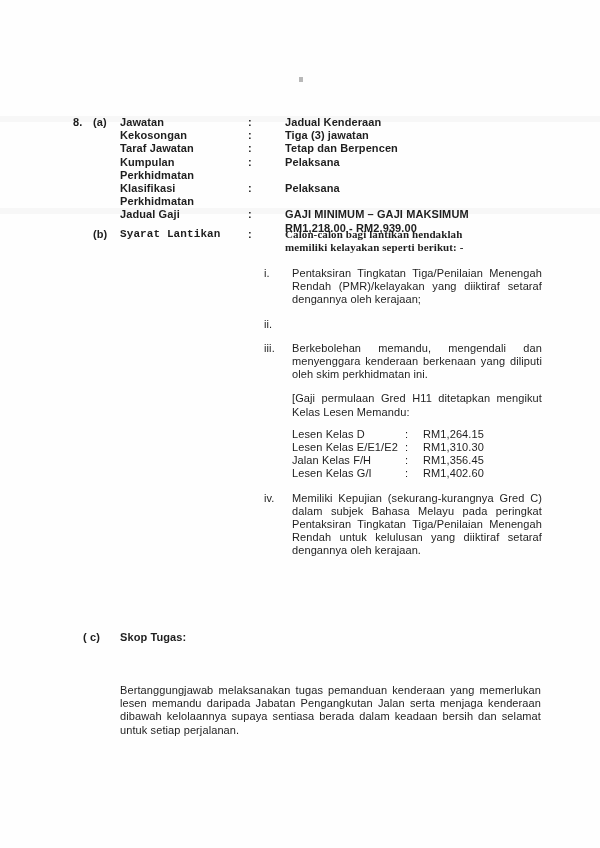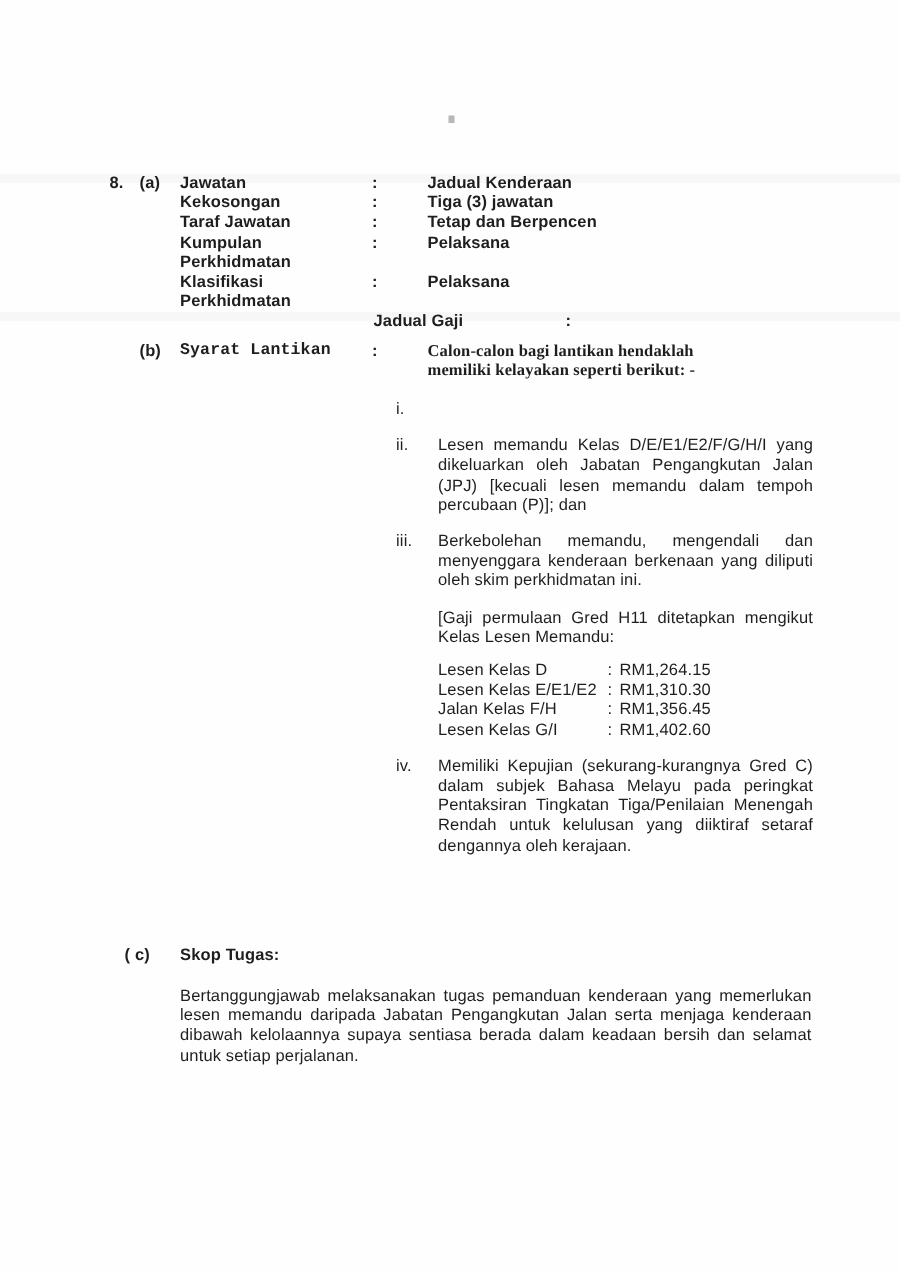--- a/index.html
+++ b/index.html
@@ -46,26 +46,26 @@
   .item { display: flex; margin-bottom: 11px; }
   .item-num { width: 28px; flex: none; }
   .item-text { flex: 1; text-align: justify; }
 
   .salary-note { margin: 4px 0 11px 28px; }
   .salary-intro { text-align: justify; }
   .sal-table { margin-top: 9px; }
   .sal-row { display: flex; justify-content: center; }
   .sal-label { width: 113px; flex: none; }
   .sal-colon { width: 8px; flex: none; }
-  .sal-amount { flex: 1; }
+  .sal-amount { flex: 1; margin-left: 10px; }
 
   
   .block-c-head { position: absolute; left: 83px; top: 631px; width: 450px; display: flex; }
   .c-paren { width: 37px; flex: none; }
-  .block-c-body { position: absolute; left: 120px; top: 658px; width: 421px; text-align: justify; }
+  .block-c-body { position: absolute; left: 120px; top: 684px; width: 421px; text-align: justify; }
 </style>
 </head>
 <body>
 
 <div class="page">
 
   <div class="streak s1"></div>
   <div class="streak s2"></div>
   <div class="artifact-dot"></div>
 
@@ -95,41 +95,45 @@
         <span class="kv-value">Pelaksana</span>
       </div>
       <div class="kv-row">
         <span class="kv-label">Klasifikasi Perkhidmatan</span>
         <span class="kv-colon">:</span>
         <span class="kv-value">Pelaksana</span>
       </div>
       <div class="kv-row">
         <span class="kv-label">Jadual Gaji</span>
         <span class="kv-colon">:</span>
+        <span class="kv-value">
+          <div>GAJI MINIMUM – GAJI MAKSIMUM</div>
+          <div>RM1,218.00 -  RM2,939.00</div>
+        </span>
       </div>
 
     </div>
   </div>
 
   <div class="block-b-head txt b">
     <span class="paren">(b)</span>
     <span class="b-title">Syarat Lantikan</span>
     <span class="b-colon">:</span>
     <div class="b-intro">Calon-calon bagi lantikan hendaklah memiliki kelayakan seperti berikut: -</div>
   </div>
 
   <div class="block-b-items txt">
 
     <div class="item">
       <span class="item-num">i.</span>
+      <div class="item-text">Pentaksiran Tingkatan Tiga/Penilaian Menengah Rendah (PMR)/kelayakan yang diiktiraf setaraf dengannya oleh kerajaan;</div>
     </div>
 
     <div class="item">
       <span class="item-num">ii.</span>
-      <div class="item-text">Lesen memandu Kelas D/E/E1/E2/F/G/H/I yang dikeluarkan oleh Jabatan Pengangkutan Jalan (JPJ) [kecuali lesen memandu dalam tempoh percubaan (P)]; dan</div>
     </div>
 
     <div class="item">
       <span class="item-num">iii.</span>
       <div class="item-text">Berkebolehan memandu, mengendali dan menyenggara kenderaan berkenaan yang diliputi oleh skim perkhidmatan ini.</div>
     </div>
 
     <div class="salary-note">
       <div class="salary-intro">[Gaji permulaan Gred H11 ditetapkan mengikut Kelas Lesen Memandu:</div>
       <div class="sal-table">

